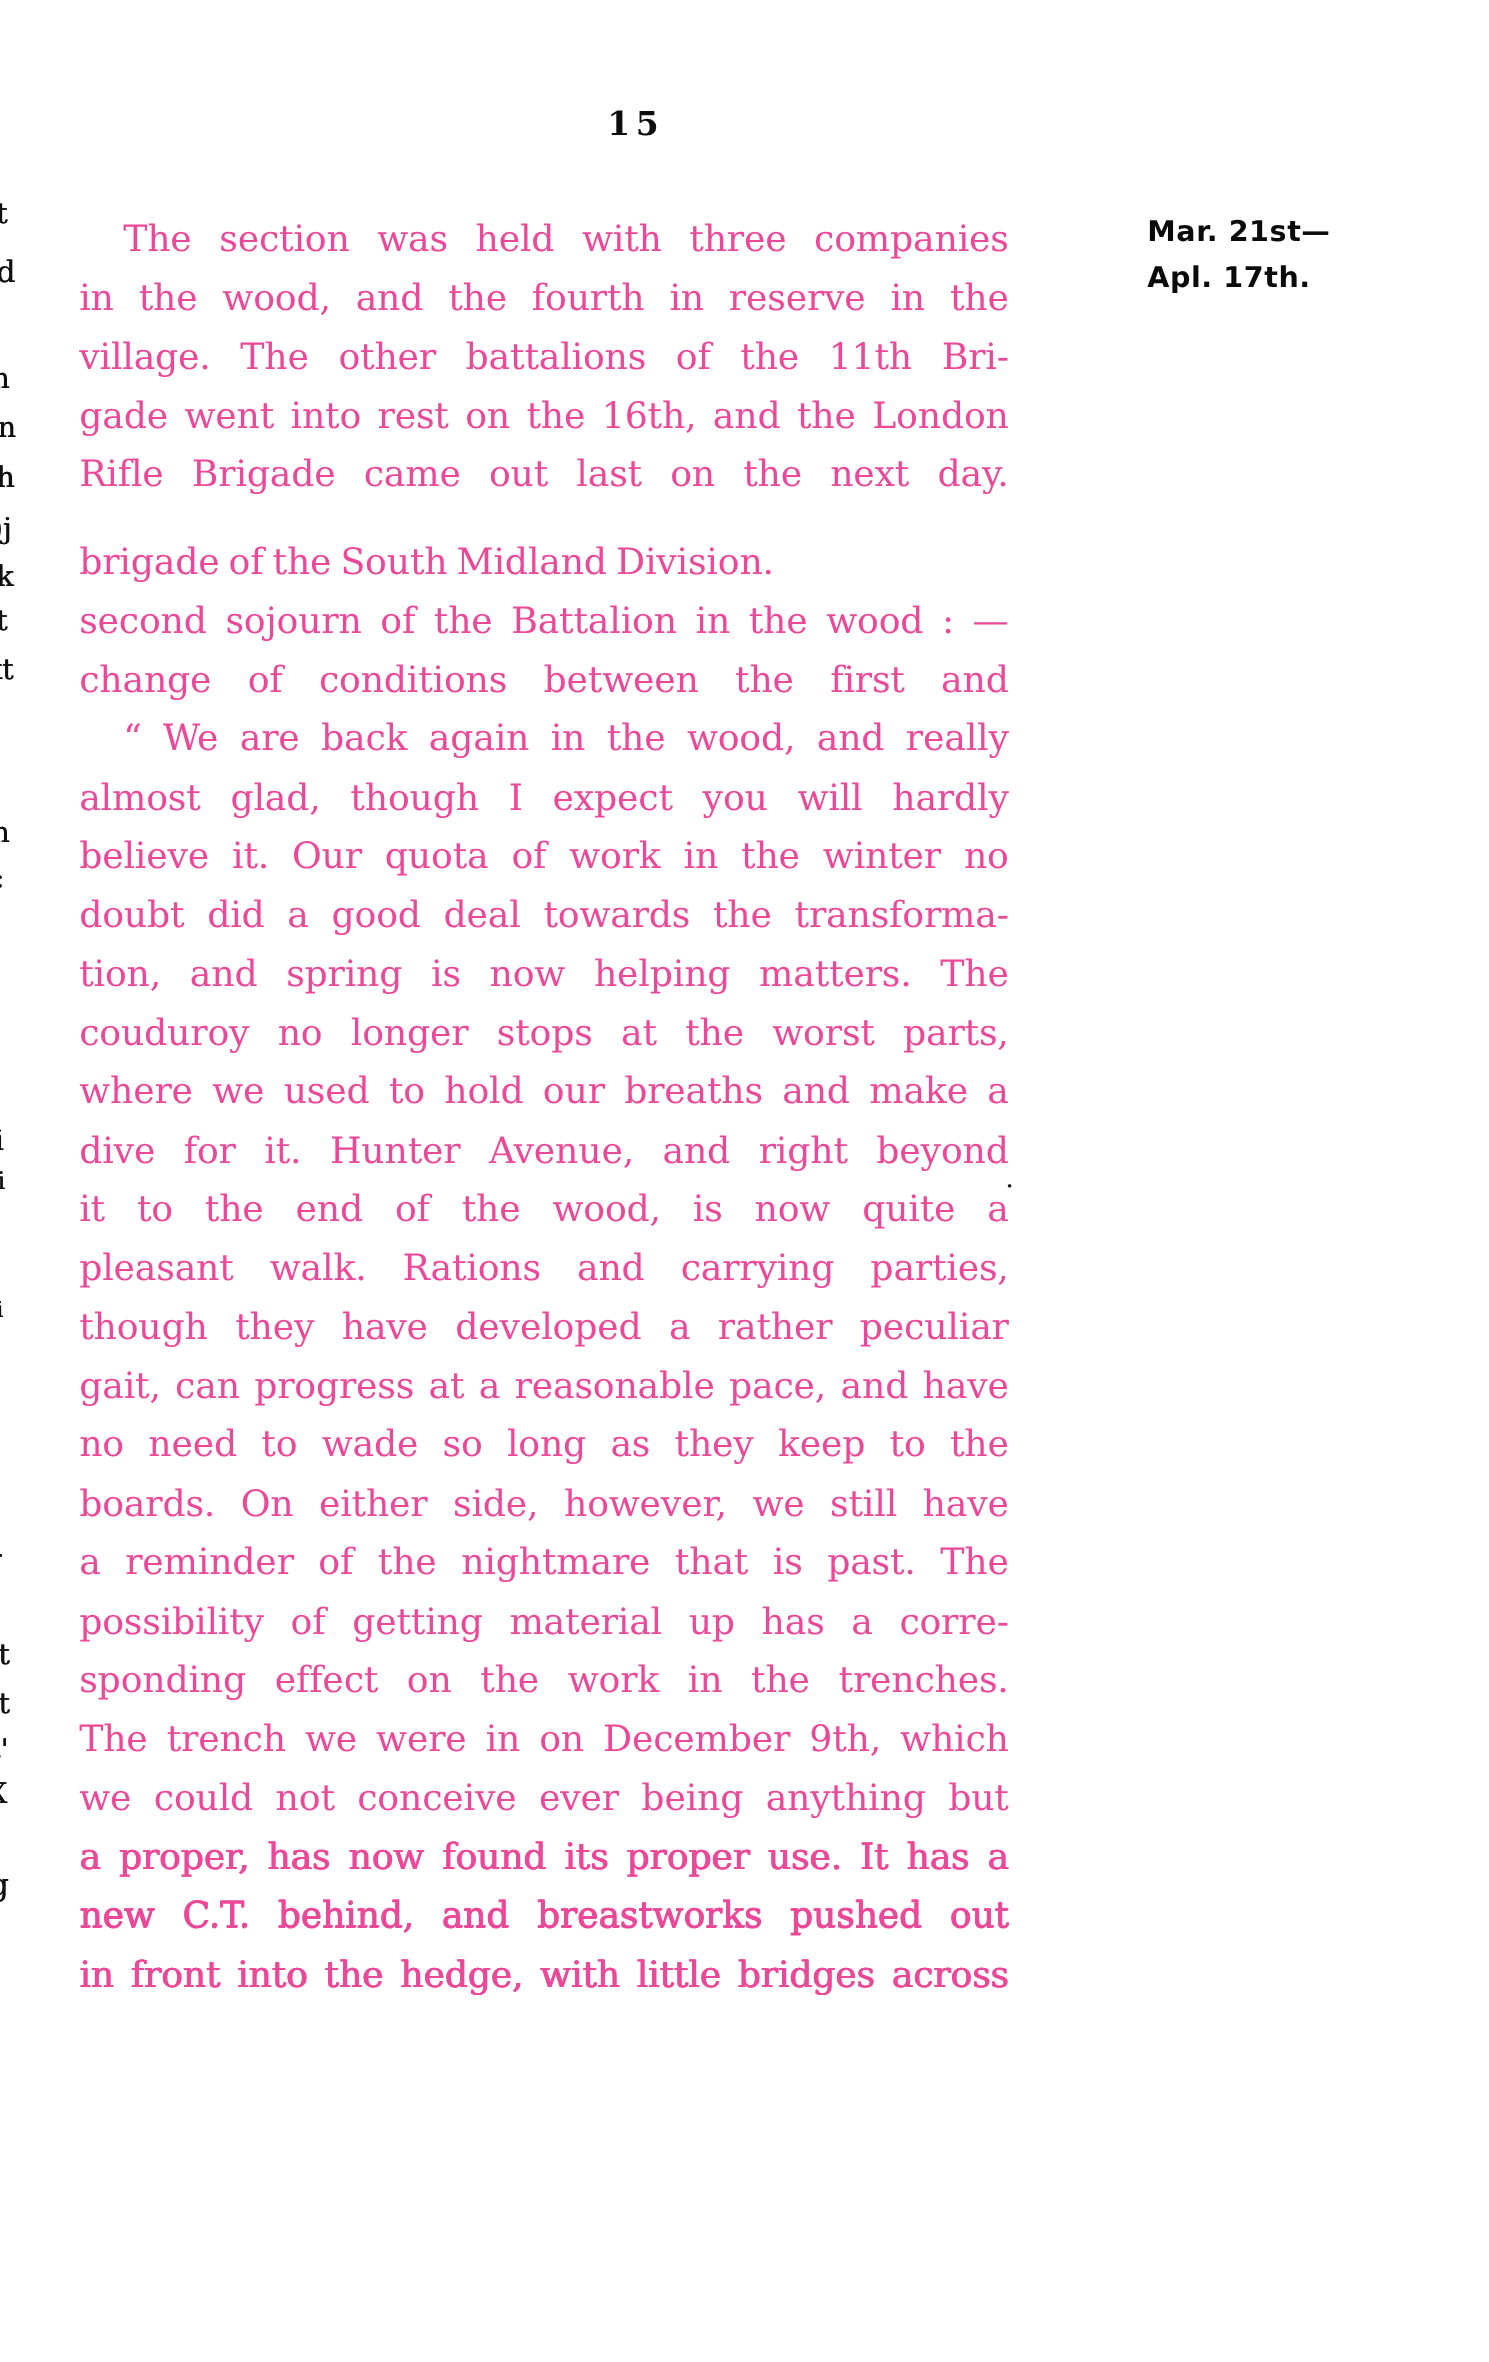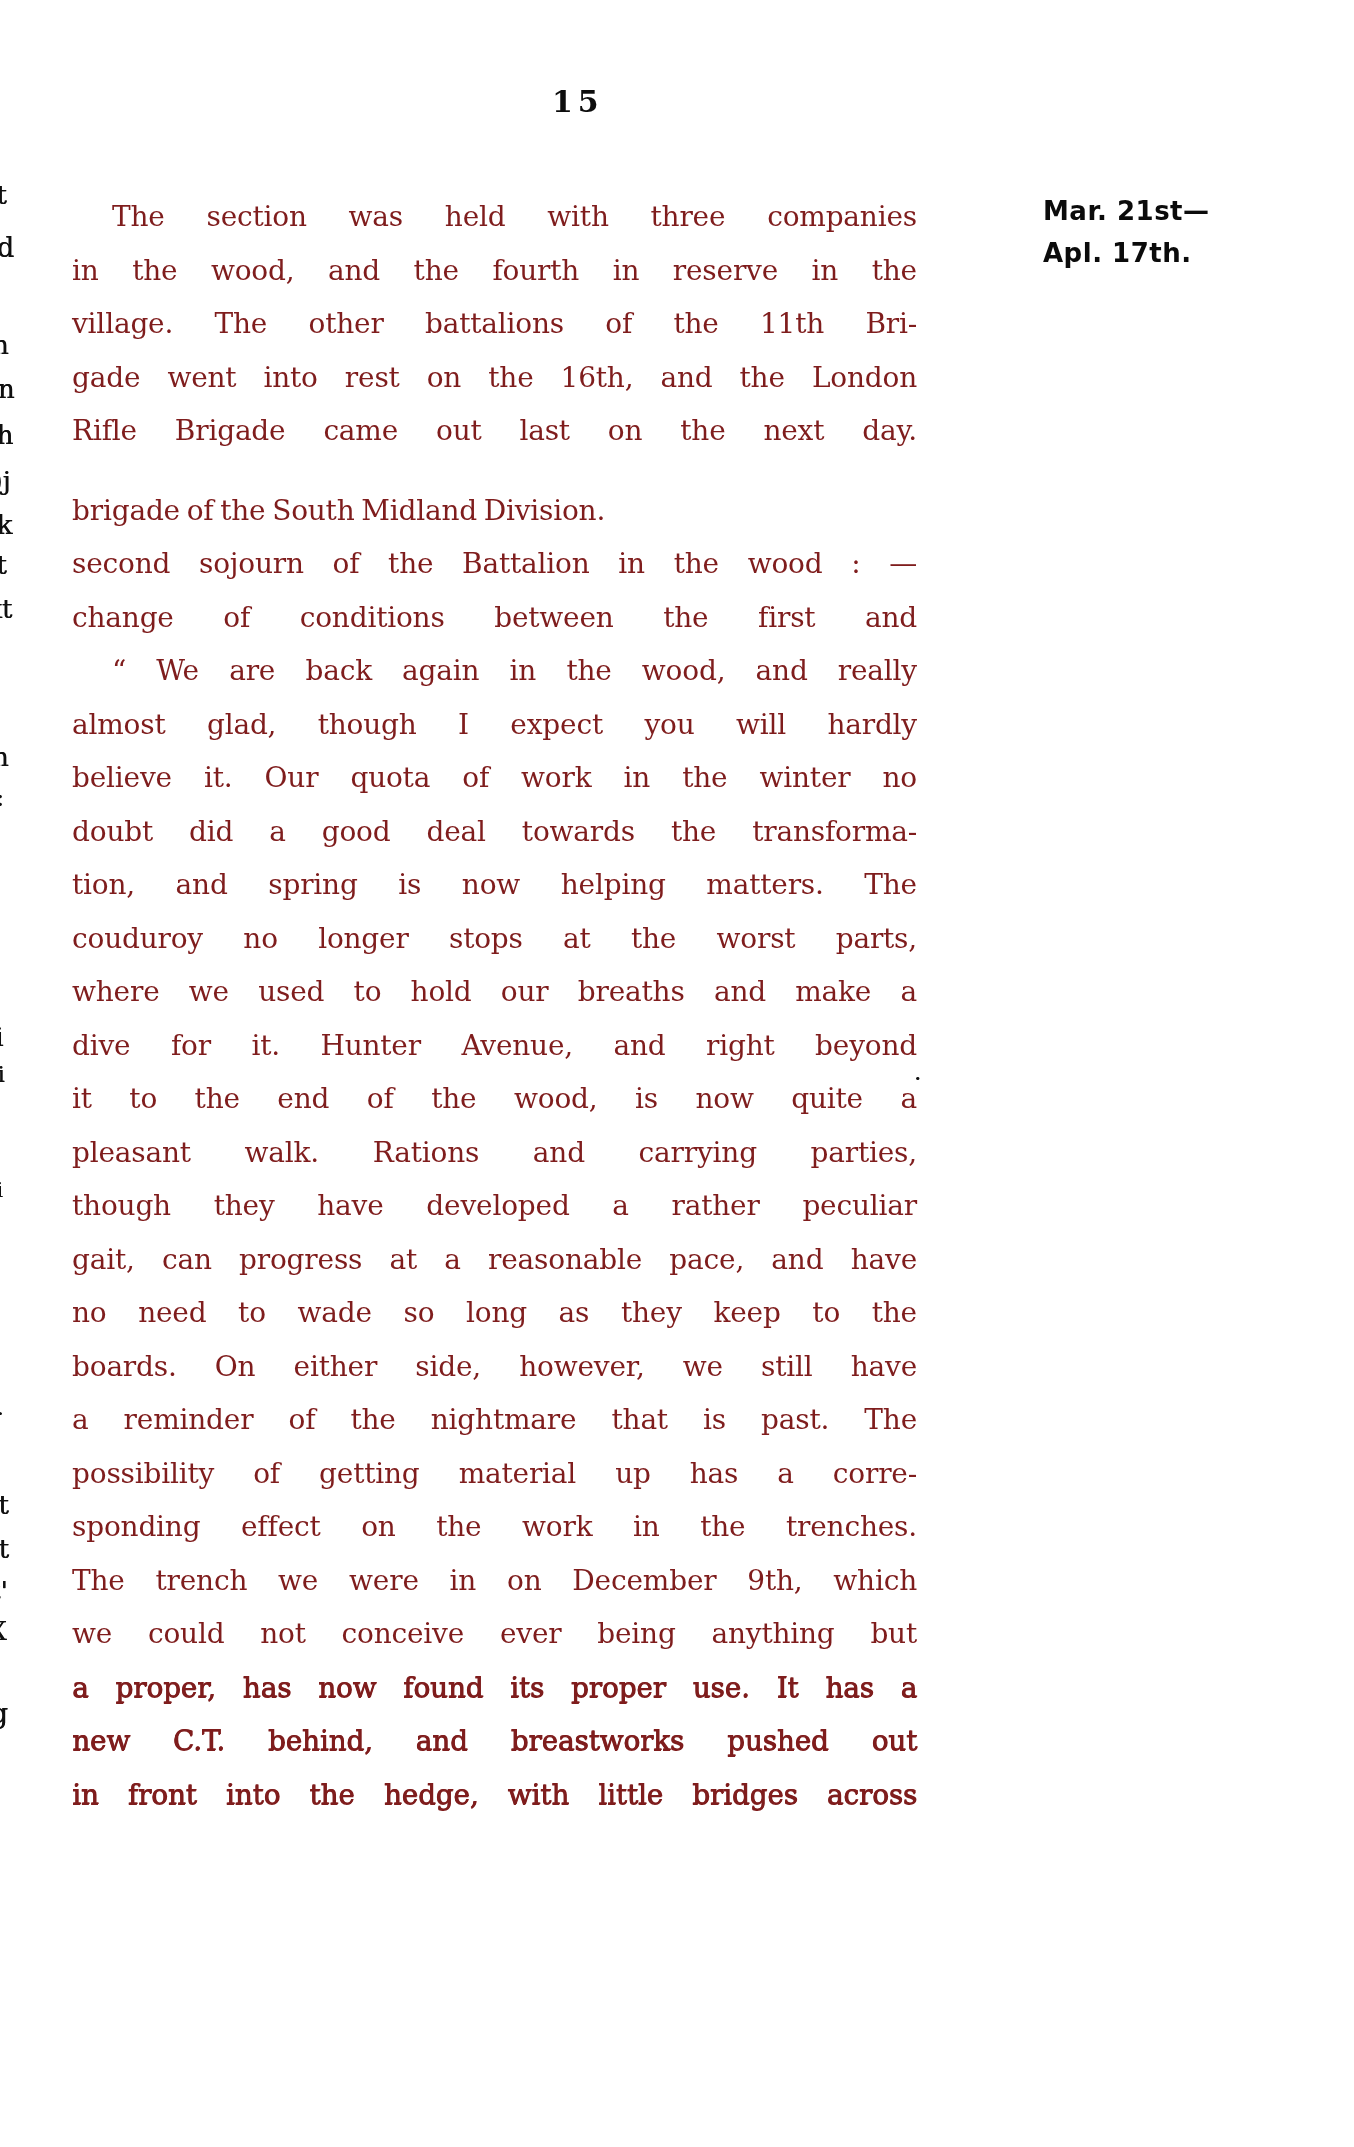--- a/index.html
+++ b/index.html
@@ -12,21 +12,21 @@
     width: 1354px;
     height: 2147px;
     background: #ffffff;
     color: #121212;
     overflow: hidden;
     font-family: "DejaVu Serif", serif;
   }
   .page-number {
     position: absolute;
     left: 552px;
-    top: 84px;
+    top: 96px;
     font-size: 30px;
     letter-spacing: 5px;
     font-weight: bold;
     color: #0d0d0d;
   }
   .margin-note {
     position: absolute;
     left: 1043px;
     top: 190px;
     font-family: "DejaVu Sans", sans-serif;
@@ -35,25 +35,25 @@
     line-height: 42px;
     letter-spacing: 0.5px;
     color: #0b0b0b;
     white-space: nowrap;
   }
   .text-block {
     position: absolute;
     left: 72px;
     top: 190px;
     width: 845px;
-    font-size: 28px;
+    font-size: 33px;
     line-height: 53.5px;
     word-spacing: -2px;
     letter-spacing: -0.2px;
-    color: #7f1d1d;
+    color: #ec4899;
   }
   .line {
     text-align: justify;
     text-align-last: justify;
     white-space: nowrap;
     overflow: visible;
   }
   .line.indent { padding-left: 40px; }
   .line.end { text-align-last: left; margin-top: 26px; }
   .line.heavy {

